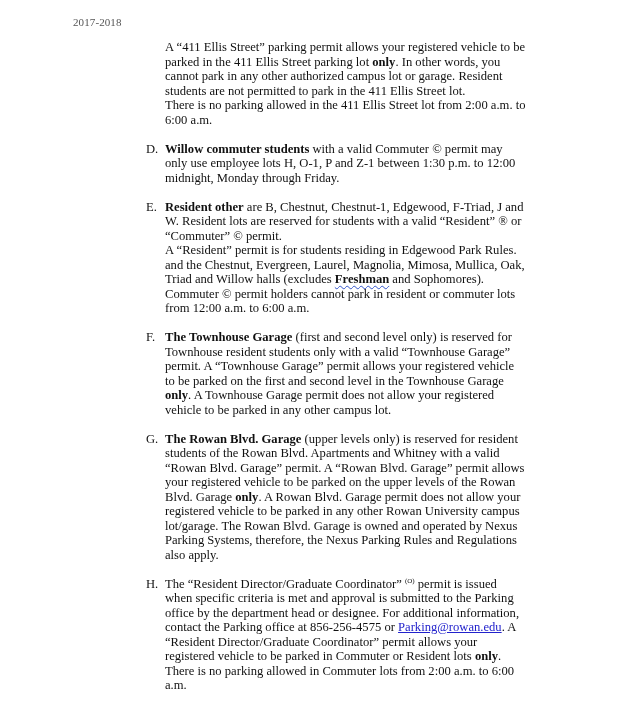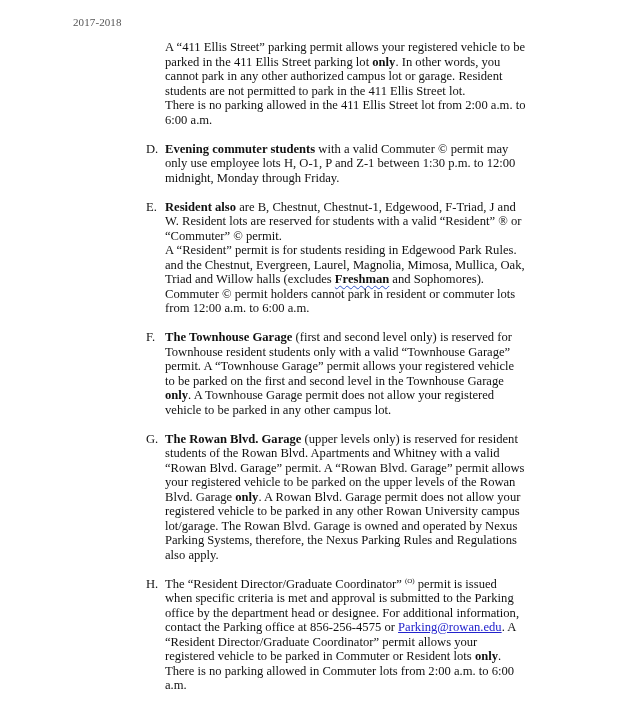--- a/index.html
+++ b/index.html
@@ -59,27 +59,27 @@
 <div class="year">2017-2018</div>
 
 <div class="doc">
 
   <div class="intro">
     <p class="para"><span>A “411 Ellis Street” parking permit allows your registered vehicle to be parked in the 411 Ellis Street parking lot </span><b>only</b><span>.  In other words, you cannot park in any other authorized campus lot or garage.  Resident students are not permitted to park in the 411 Ellis Street lot.</span><span class="blk">There is no parking allowed in the 411 Ellis Street lot from 2:00 a.m. to 6:00 a.m.</span></p>
   </div>
 
   <div class="item">
     <div class="label">D.</div>
-    <div class="content"><b>Evening commuter students</b><span> with a valid Commuter © permit may only use employee lots H, O-1, P and Z-1 between 1:30 p.m. to 12:00 midnight, Monday through Friday.</span></div>
+    <div class="content"><b>Willow commuter students</b><span> with a valid Commuter © permit may only use employee lots H, O-1, P and Z-1 between 1:30 p.m. to 12:00 midnight, Monday through Friday.</span></div>
   </div>
 
   <div class="item">
     <div class="label">E.</div>
     <div class="content">
-      <span><b>Resident also</b><span> are B, Chestnut, Chestnut-1, Edgewood, F-Triad, J and W.  Resident lots are reserved for students with a valid “Resident” ® or “Commuter” © permit.</span></span>
+      <span><b>Resident other</b><span> are B, Chestnut, Chestnut-1, Edgewood, F-Triad, J and W.  Resident lots are reserved for students with a valid “Resident” ® or “Commuter” © permit.</span></span>
       <span class="blk"><span>A “Resident” permit is for students residing in Edgewood Park Rules. and the Chestnut, Evergreen, Laurel, Magnolia, Mimosa, Mullica, Oak, Triad and Willow halls (excludes </span><span class="spell">Freshman</span><span> and Sophomores).</span></span>
       <span class="blk">Commuter © permit holders cannot park in resident or commuter lots from 12:00 a.m. to 6:00 a.m.</span>
     </div>
   </div>
 
   <div class="item">
     <div class="label">F.</div>
     <div class="content"><b>The Townhouse Garage</b><span> (first and second level only) is reserved for Townhouse resident students only with a valid “Townhouse Garage” permit. A “Townhouse Garage” permit allows your registered vehicle to be parked on the first and second level in the Townhouse Garage </span><b>only</b><span>.  A Townhouse Garage permit does not allow your registered vehicle to be parked in any other campus lot.</span></div>
   </div>
 

